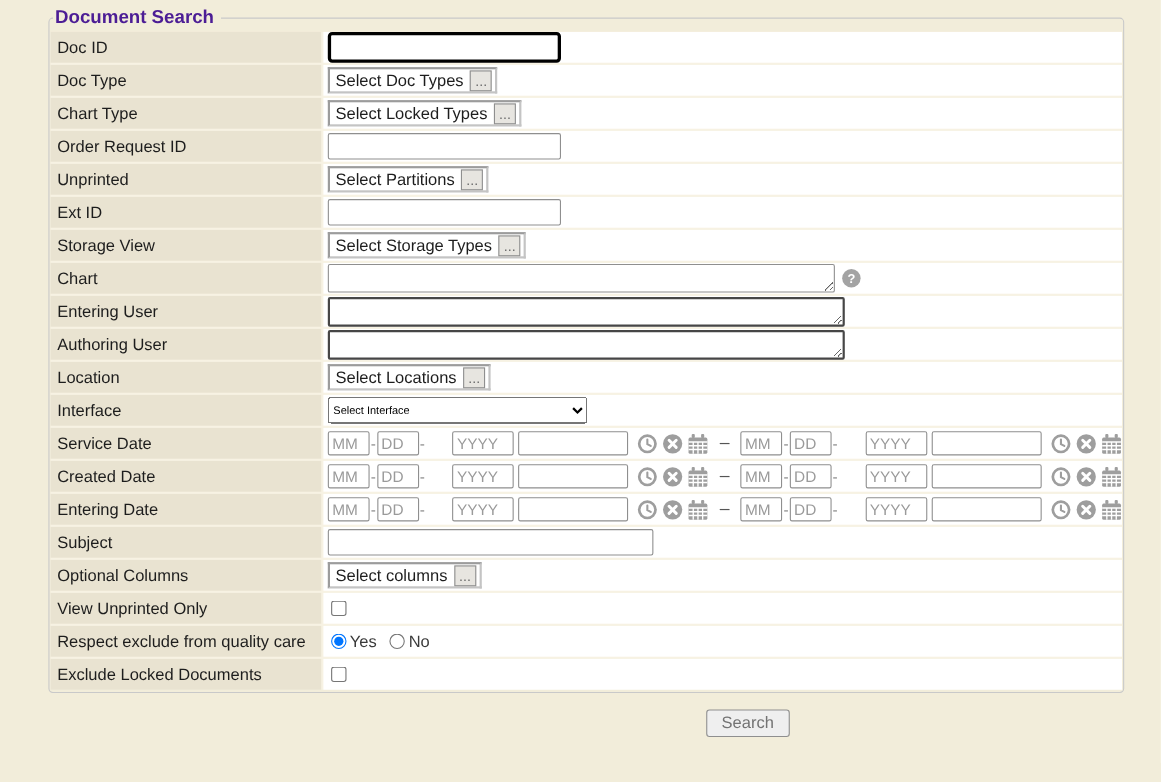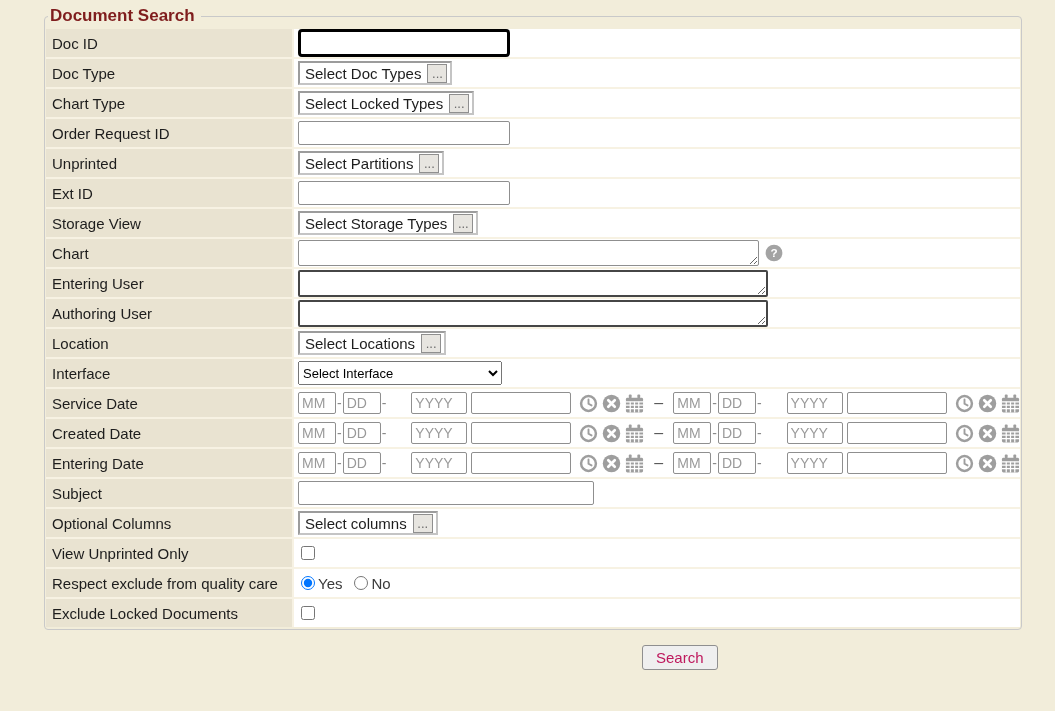--- a/index.html
+++ b/index.html
@@ -11,21 +11,21 @@
     font-size:15px; color:#1d1d1d;
     overflow:hidden;
   }
   fieldset.search-fs {
     margin:6px 48px 0 44px;
     border:1px solid #c9c9c9;
     border-radius:4px;
     padding:3px 1px 2px 1px;
   }
   legend.fs-legend {
-    font-size:17px; font-weight:bold; color:#7f1d1d;
+    font-size:17px; font-weight:bold; color:#4c1d95;
     padding:0 6px 0 2px; margin-left:2px;
   }
   .grid {
     display:grid;
     grid-template-columns:246px 1fr;
     grid-auto-rows:28px;
     gap:2px;
     background:#f7f2e3;
   }
   .row { display:contents; }
@@ -73,21 +73,21 @@
   }
 
   .ta {
     border:1px solid #8f8f8f; border-radius:2px;
     padding:2px 3px; font-size:14px; resize:both; outline:none;
   }
   .ta.chart { width:461px; height:26px; }
   .ta.user  { width:470px; height:27px; border:2px solid #464646; }
   .help-wrap { margin-left:6px; display:inline-flex; align-items:center; cursor:pointer; }
 
-  .sel { width:204px; height:24px; font-size:13px; }
+  .sel { width:236px; height:24px; font-size:10px; }
 
   .date-cell { }
   .dategroup { display:inline-flex; align-items:center; }
   .din {
     height:22px; border:1px solid #8f8f8f; border-radius:2px;
     padding:2px 3px; font-size:14px; color:#444; outline:none;
   }
   .din.mm, .din.dd { width:38px; }
   .din.yyyy { width:56px;margin-left:24px; }
   .din.time { width:100px; margin-left:4px; }
@@ -99,21 +99,21 @@
   .cb { width:14px; height:14px; margin:0 0 0 3px; cursor:pointer; }
   .radio-group { display:inline-flex; align-items:center; color:#3a3a3a; }
   .rb { width:14px; height:14px; margin:0 3px 0 3px; cursor:pointer; }
   .rb-label { margin-right:2px; }
   .rb-gap { margin-left:10px; }
 
   .actions { margin-top:15px; padding-left:642px; }
   .search-btn {
     background:#efefef;
     border:1px solid #8f8f8f; border-radius:3px;
-    font-size:15px; color:#be185d;
+    font-size:15px; color:#737373;
     padding:3px 13px; cursor:pointer;
   }
 </style>
 </head>
 <body>
 
 <fieldset class="search-fs">
   <legend class="fs-legend">Document Search</legend>
   <div class="grid">
 

